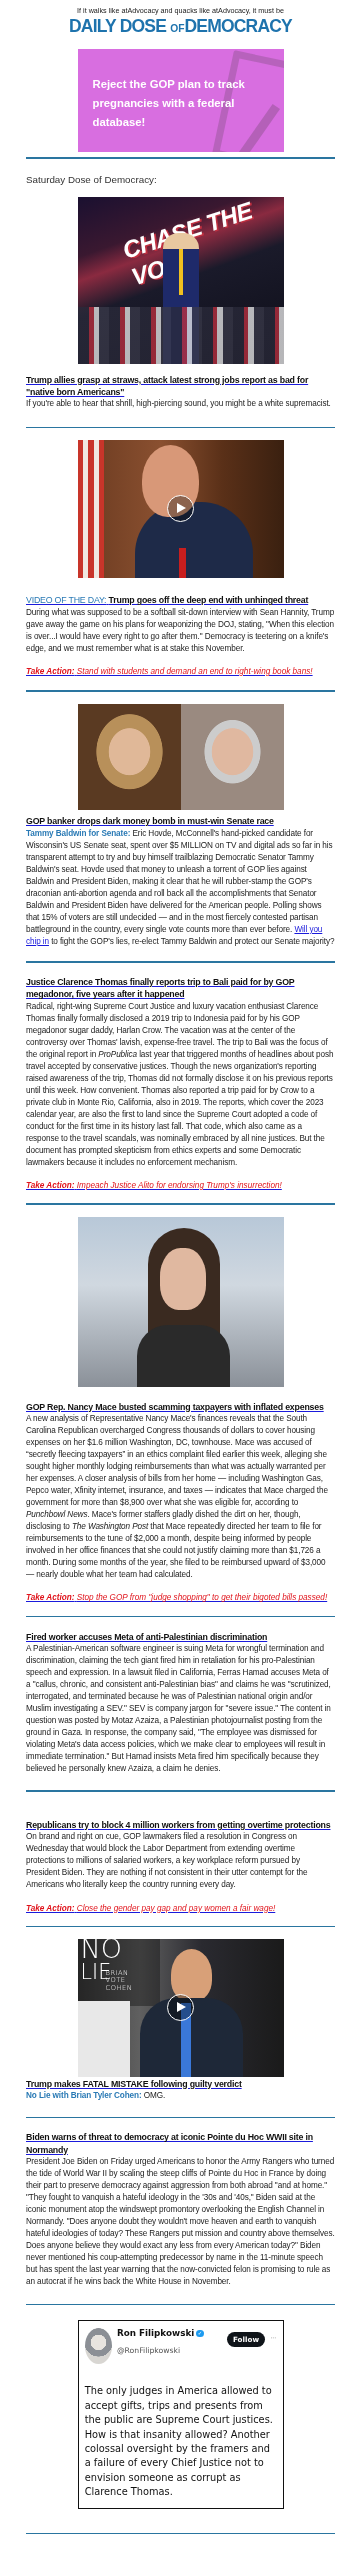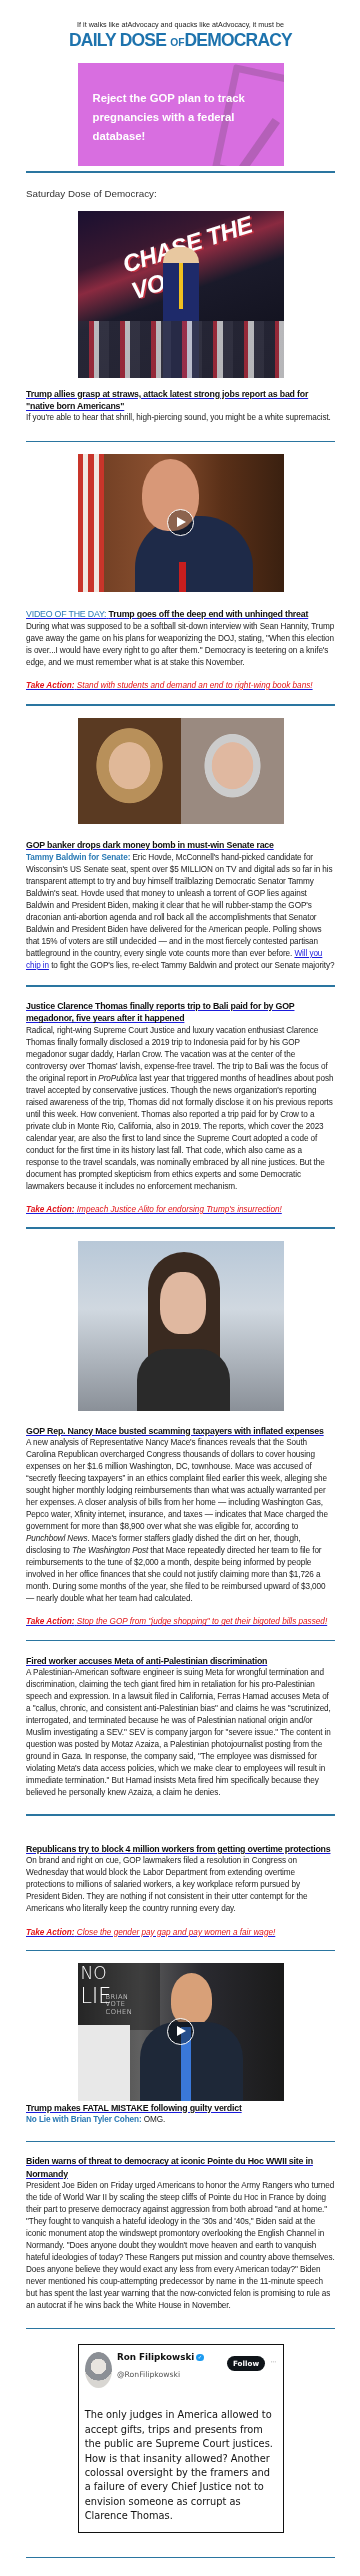--- a/index.html
+++ b/index.html
@@ -1,19 +1,19 @@
 <!DOCTYPE html>
 <html style="font-size:8.2px"><head>
 <meta charset="utf-8">
 <style>
   * { box-sizing: border-box; }
   html, body { margin: 0; padding: 0; background: #ffffff; }
   body { width: 361px; font-family: "Liberation Sans", sans-serif; color: #222; }
   .wrap { width: 361px; padding: 0 26px; }
-  .tagline { text-align: center; font-size: 7.2px; color: #222; padding-top: 20px; line-height: 9.3px; }
+  .tagline { text-align: center; font-size: 7.2px; color: #222; padding-top: 6px; line-height: 9.3px; }
   .logo { text-align: center; font-family: "Liberation Sans", sans-serif; font-weight: bold; color: #1e73ad;
           font-size: 17.5px; letter-spacing: -0.8px; line-height: 20.6px; margin-top: 1px; transform: scaleY(1.05); }
   .logo .of { font-size: 10.3px; letter-spacing: 0; }
   .banner { position: relative; width: 206px; height: 103px; margin: 9.3px auto 0; background: #d86ee0; overflow: hidden; display: block; text-decoration: none; }
   .banner .b-text { position: absolute; left: 15px; top: 26px; width: 165px; color: #fff; font-weight: bold; font-size: 11.3px; line-height: 19px; }
   .banner .b-btn { position: absolute; left: 11.3px; top: 80px; background: #0f766e; color: #fff; font-weight: normal; font-size: 10.8px; padding: 3.1px 4.6px; line-height: 15.5px; margin-top: 35px; }
   .banner .pad { position: absolute; right: -15.5px; top: 7.7px; width: 77px; height: 108px; border: 7.2px solid #b460b8; transform: rotate(12deg); border-radius: 2.1px; opacity: 0.9; }
   .banner .pencil { position: absolute; right: 20.6px; top: 52px; width: 9.3px; height: 62px; background: #b460b8; transform: rotate(35deg); }
   .rule { height: 1.5px; background: #2a75a0; margin: 6.2px 0; }
   .section-title { font-size: 9.8px; color: #333; margin: 15.5px 0 11.3px; }
@@ -93,21 +93,21 @@
     </a>
   </div>
 
   <div class="rule" style="margin-top:12.4px"></div>
 
   <div>
     <div class="img" style="height:106px;margin-top:12.4px;display:flex;">
       <div style="width:50%;height:100%;background:radial-gradient(ellipse at 50% 45%,#e0b898 0 28%,#b8905a 29% 45%,#5a3a22 46%);"></div>
       <div style="width:50%;height:100%;background:radial-gradient(ellipse at 50% 45%,#e0b8a0 0 28%,#ccc 29% 38%,#9a8a80 39%);"></div>
     </div>
-    <a class="headline" style="margin-top:15px">GOP banker drops dark money bomb in must-win Senate race</a>
+    <a class="headline" style="margin-top:5px">GOP banker drops dark money bomb in must-win Senate race</a>
     <p class="body">
       <span class="source">Tammy Baldwin for Senate:</span>
       <span>Eric Hovde, McConnell's hand-picked candidate for Wisconsin's US Senate seat, spent over $5 MILLION on TV and digital ads so far in his transparent attempt to try and buy himself trailblazing Democratic Senator Tammy Baldwin's seat. Hovde used that money to unleash a torrent of GOP lies against Baldwin and President Biden, making it clear that he will rubber-stamp the GOP's draconian anti-abortion agenda and roll back all the accomplishments that Senator Baldwin and President Biden have delivered for the American people. Polling shows that 15% of voters are still undecided — and in the most fiercely contested partisan battleground in the country, every single vote counts more than ever before. </span><a>Will you chip in</a><span> to fight the GOP's lies, re-elect Tammy Baldwin and protect our Senate majority?</span>
     </p>
   </div>
 
   <div class="rule" style="margin-top:13.4px"></div>
 
   <div>
     <a class="headline" style="margin-top:13.4px">Justice Clarence Thomas finally reports trip to Bali paid for by GOP megadonor, five years after it happened</a>
@@ -154,21 +154,21 @@
       <b>Take Action:</b>
       <span>Close the gender pay gap and pay women a fair wage!</span>
     </a>
   </div>
 
   <div class="rule" style="margin-top:11.3px"></div>
 
   <div>
     <div class="img" style="height:138px;margin-top:11.3px;background:linear-gradient(90deg,#3a3a3a 0%,#606060 30%,#2a2a30 60%,#1a1a1a 100%);">
       <div style="position:absolute;left:0;top:0;width:82px;height:67px;background:rgba(0,0,0,0.35);color:#fff;font-family:'DejaVu Sans',sans-serif;font-weight:100;">
-        <div style="position:absolute;left:3.1px;top:0;font-size:17px;line-height:20.6px;">NO</div>
+        <div style="position:absolute;left:3.1px;top:0;font-size:27px;line-height:20.6px;">NO</div>
         <div style="position:absolute;left:3.1px;top:23px;font-size:20.6px;line-height:20.6px;">LIE</div>
         <div style="position:absolute;left:28px;top:31px;font-size:6.7px;line-height:7.7px;letter-spacing:0.5px;">
           <div>BRIAN</div>
           <div>VOTE</div>
           <div>COHEN</div>
         </div>
       </div>
       <div style="position:absolute;left:0;top:62px;width:52px;height:76px;background:#e8e8e8;"></div>
       <div style="position:absolute;left:93px;top:10.3px;width:41px;height:52px;background:#d8a078;border-radius:50% 50% 40% 40%;"></div>
       <div style="position:absolute;left:62px;top:59px;width:103px;height:79px;background:#1e2838;border-radius:36px 36px 0 0;"></div>

